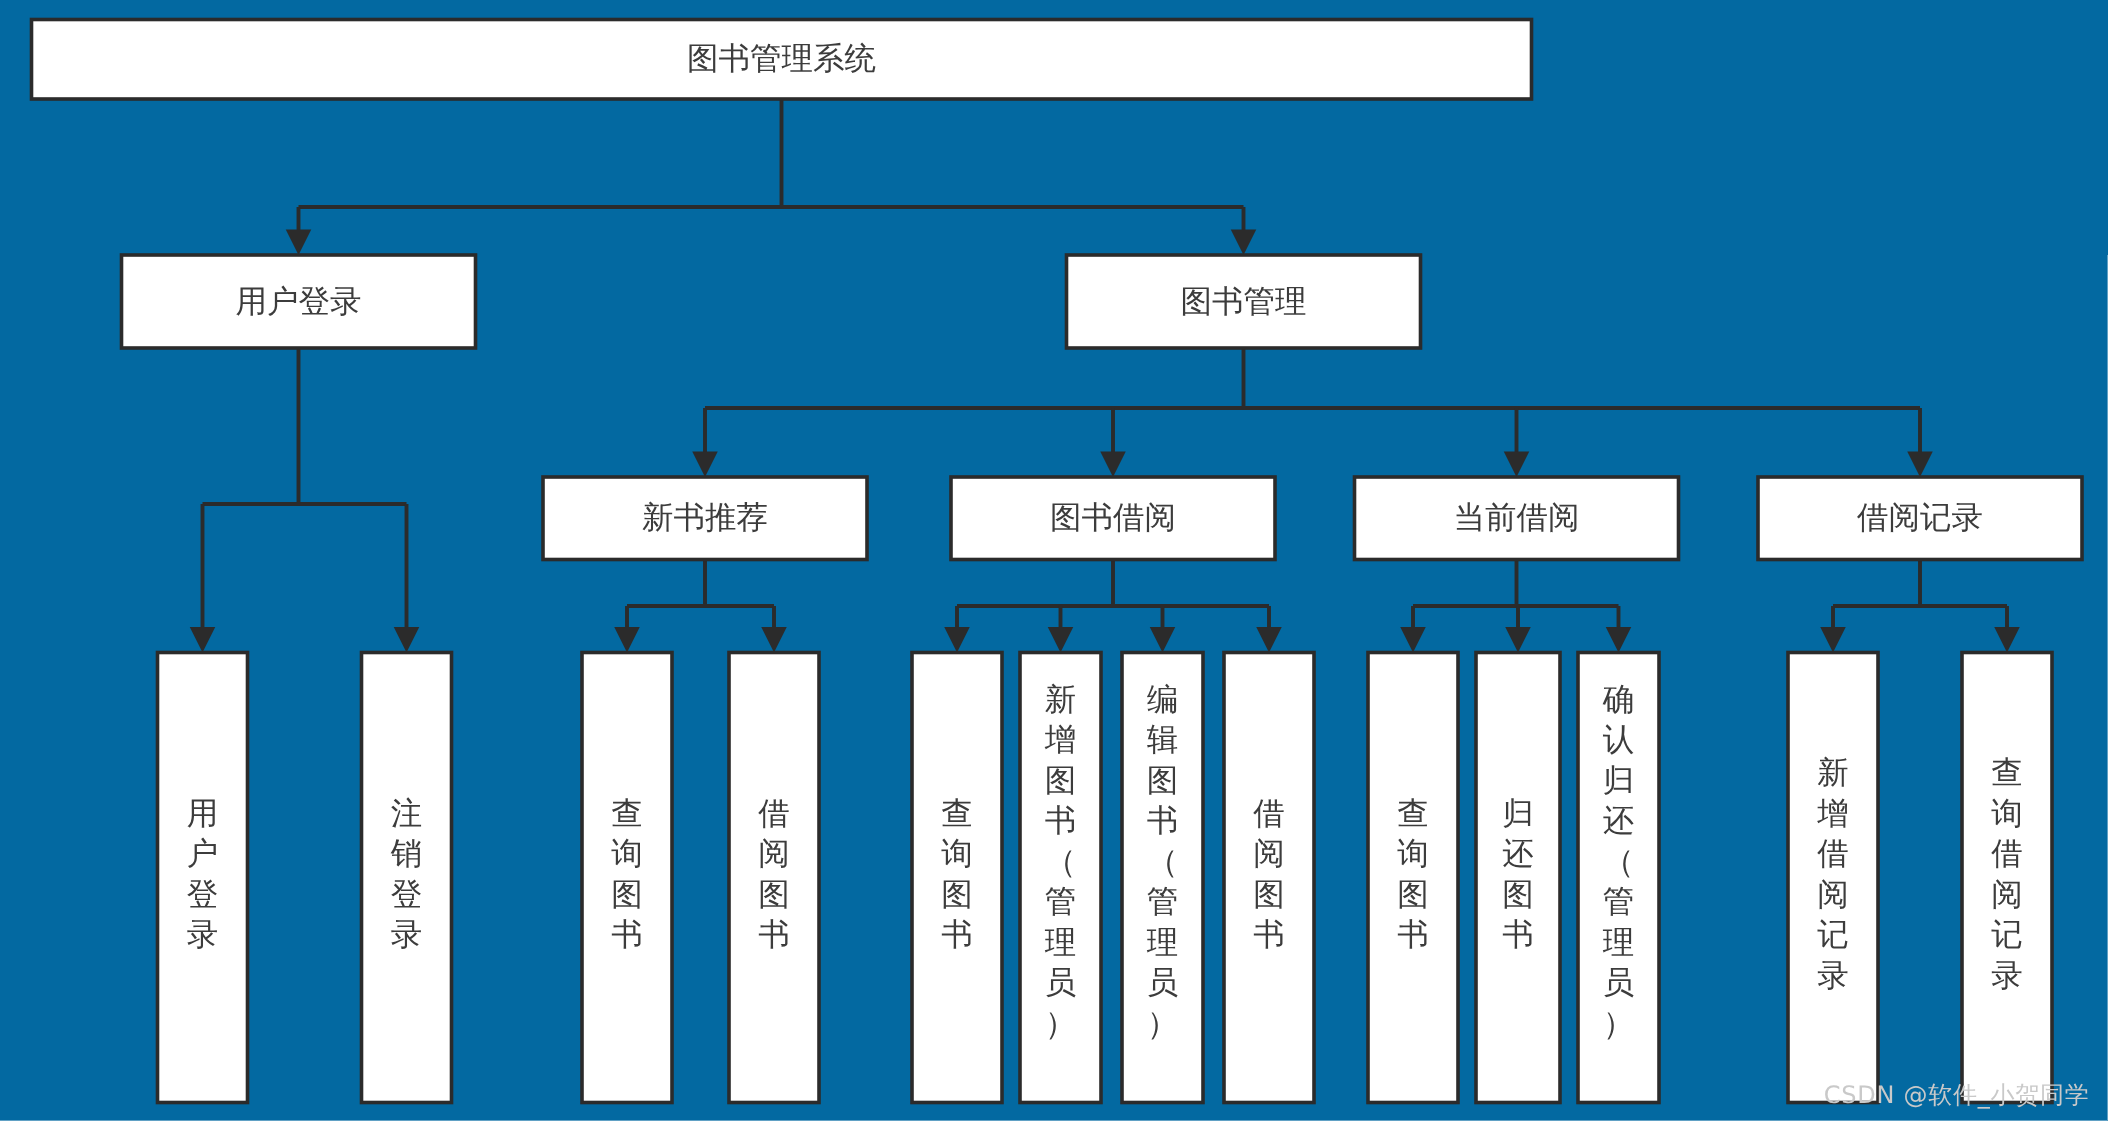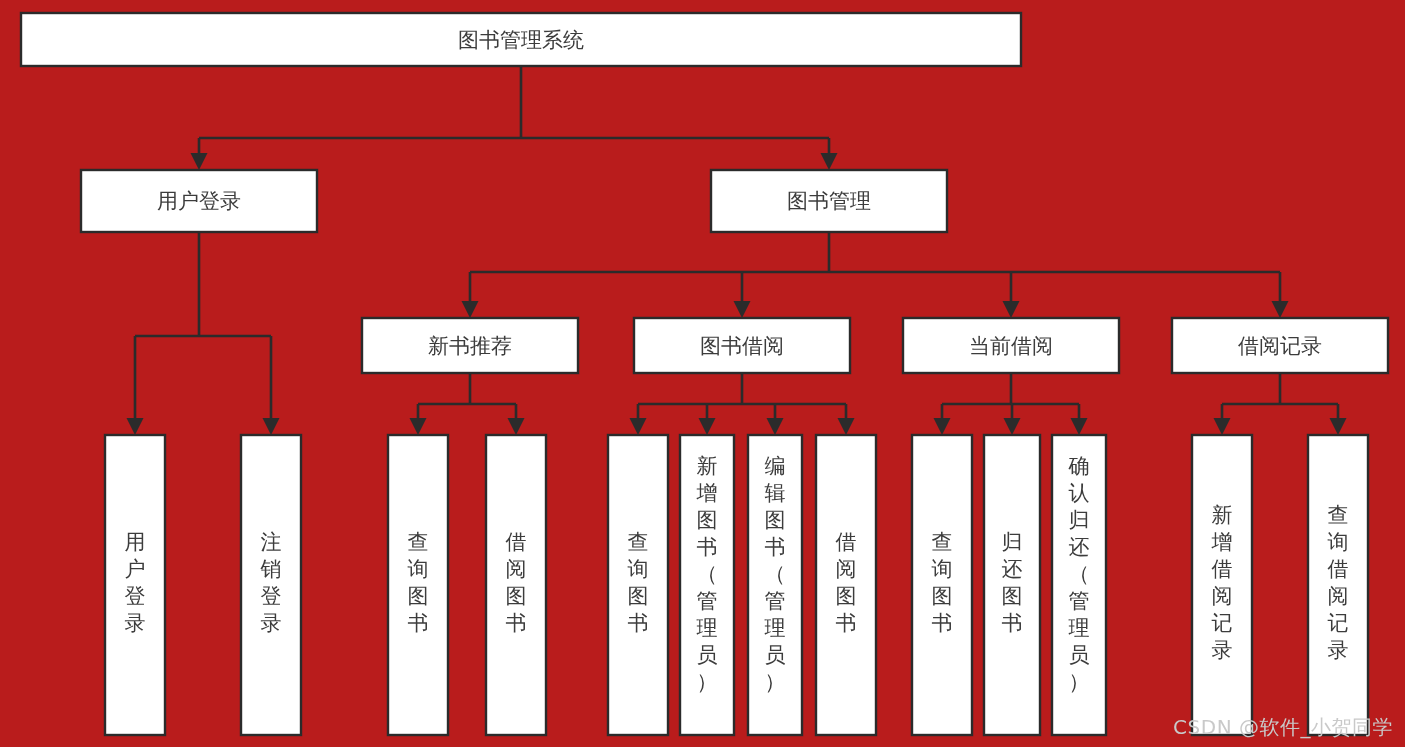--- a/index.html
+++ b/index.html
@@ -10,21 +10,21 @@
   body {
     width: 1405px;
     height: 747px;
     font-family: "DejaVu Sans", "Liberation Sans", sans-serif;
     overflow: hidden;
   }
   #diagram-root {
     position: relative;
     width: 1405px;
     height: 747px;
-    background: #b91c1c;
+    background: #0369a1;
   }
   svg.diagram-svg {
     position: absolute;
     left: 0;
     top: 0;
     width: 1405px;
     height: 747px;
     display: block;
   }
   .node-box {
@@ -52,21 +52,21 @@
     fill: #3c3c3c;
     font-family: "DejaVu Sans", "Liberation Sans", sans-serif;
     font-size: 21px;
     text-anchor: middle;
   }
   .watermark {
     position: absolute;
     right: 12px;
     bottom: 6px;
     font-family: "DejaVu Sans", "Liberation Sans", sans-serif;
-    font-size: 20px;
+    font-size: 16px;
     color: #c9c9c9;
     letter-spacing: 0.5px;
     white-space: nowrap;
     user-select: none;
   }
 </style>
 </head>
 <body>
 
 <div id="diagram-root">

